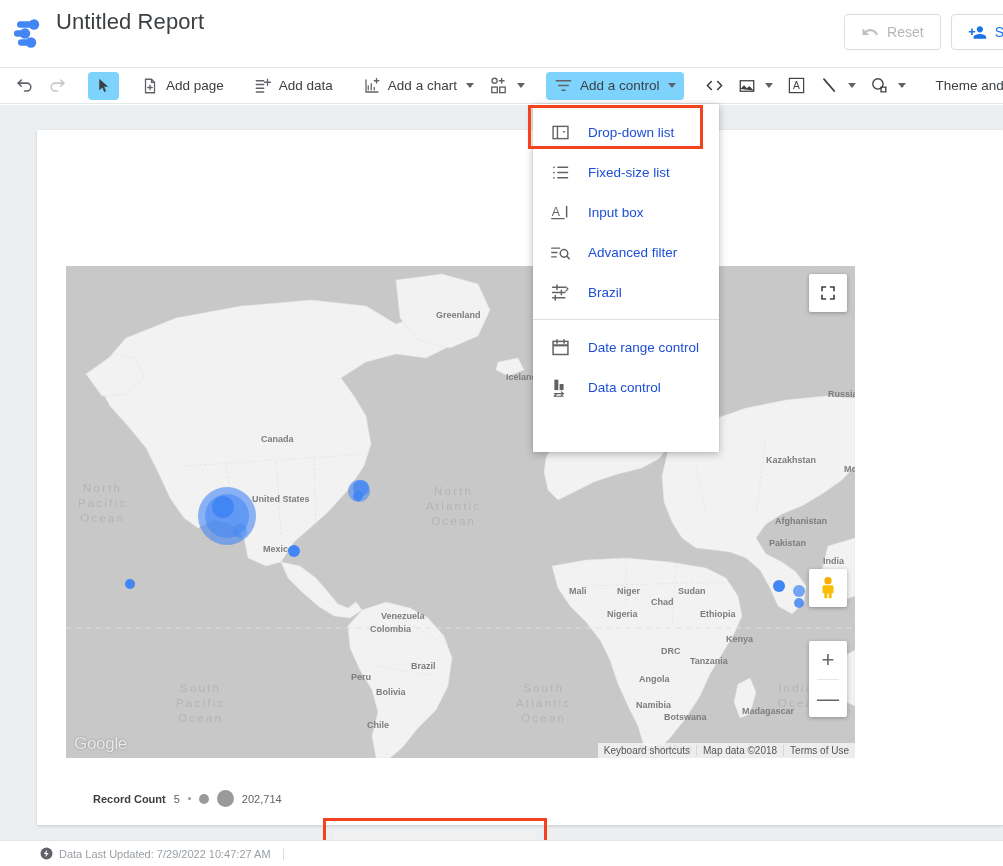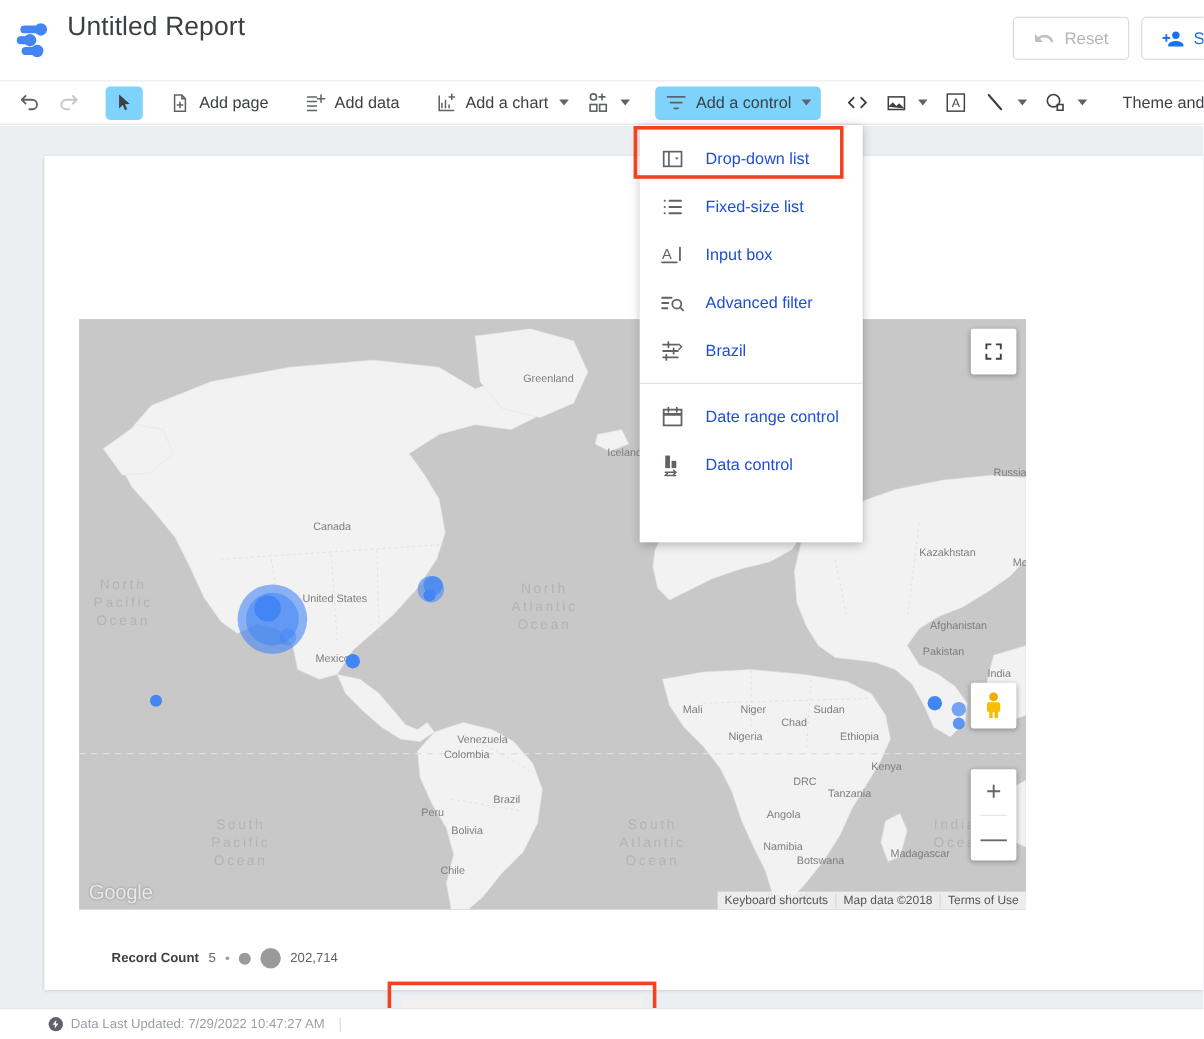--- a/index.html
+++ b/index.html
@@ -111,21 +111,21 @@
   .mapattr span {
     font-size: 10px; color: #555; padding: 0 6px; white-space: nowrap;
     border-left: 1px solid #d8d8d8;
   }
   .mapattr span:first-child { border-left: none; }
 
   .maplabel {
     position: absolute; font-size: 9px; color: #8a8a8a; white-space: nowrap;
     font-family: "Liberation Sans", sans-serif;
   }
-  .maplabel.dark { color: #7d7d7d; font-weight: normal; }
+  .maplabel.dark { color: #7d7d7d; font-weight: bold; }
   .oceanlabel {
     position: absolute; color: #b4b4b4; font-size: 11.5px; letter-spacing: 2.2px;
     text-align: center; white-space: nowrap; line-height: 15px;
   }
   .bubble { position: absolute; border-radius: 50%; background: #4285f4; }
 
   
   .legend {
     position: absolute; left: 56px; top: 660px; display: flex; align-items: center; gap: 8px;
   }

